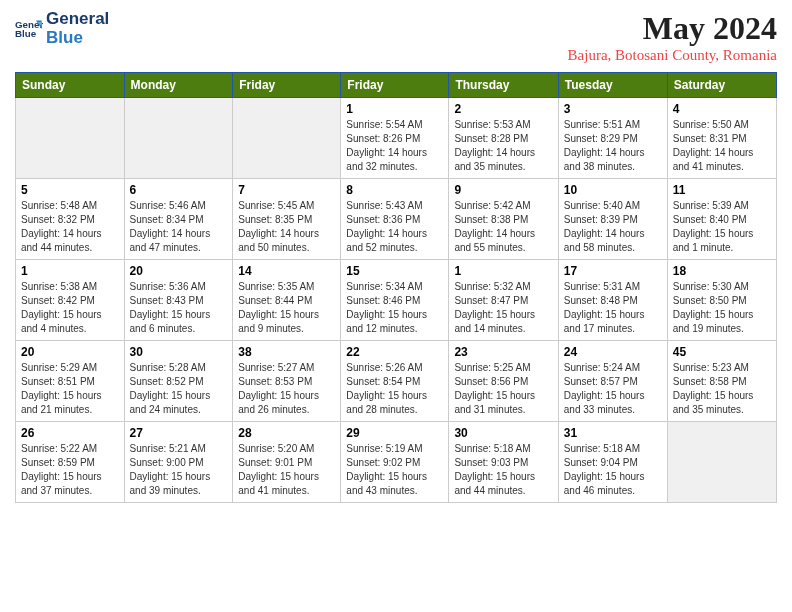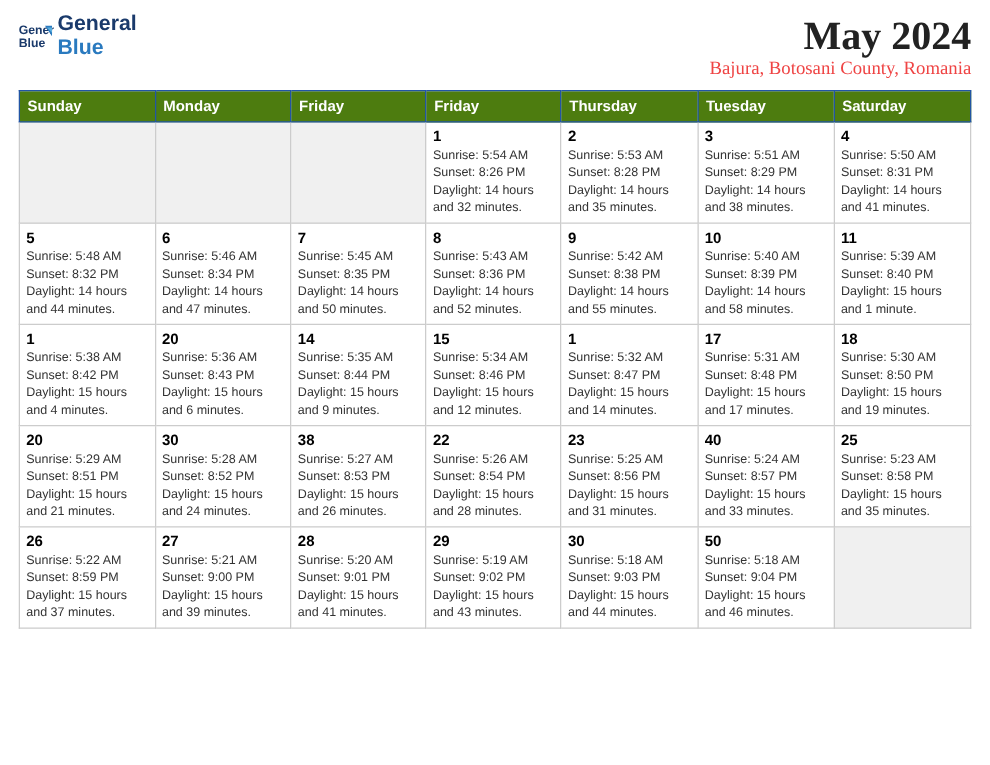--- a/index.html
+++ b/index.html
@@ -211,25 +211,25 @@
           </td>
           <td>
             <span class="day-num">22</span>
             <div class="day-info">Sunrise: 5:26 AM<br>Sunset: 8:54 PM<br>Daylight: 15 hours and 28 minutes.</div>
           </td>
           <td>
             <span class="day-num">23</span>
             <div class="day-info">Sunrise: 5:25 AM<br>Sunset: 8:56 PM<br>Daylight: 15 hours and 31 minutes.</div>
           </td>
           <td>
-            <span class="day-num">40</span>
+            <span class="day-num">24</span>
             <div class="day-info">Sunrise: 5:24 AM<br>Sunset: 8:57 PM<br>Daylight: 15 hours and 33 minutes.</div>
           </td>
           <td>
-            <span class="day-num">25</span>
+            <span class="day-num">45</span>
             <div class="day-info">Sunrise: 5:23 AM<br>Sunset: 8:58 PM<br>Daylight: 15 hours and 35 minutes.</div>
           </td>
         </tr>
         <tr>
           <td>
             <span class="day-num">26</span>
             <div class="day-info">Sunrise: 5:22 AM<br>Sunset: 8:59 PM<br>Daylight: 15 hours and 37 minutes.</div>
           </td>
           <td>
             <span class="day-num">27</span>
@@ -241,20 +241,20 @@
           </td>
           <td>
             <span class="day-num">29</span>
             <div class="day-info">Sunrise: 5:19 AM<br>Sunset: 9:02 PM<br>Daylight: 15 hours and 43 minutes.</div>
           </td>
           <td>
             <span class="day-num">30</span>
             <div class="day-info">Sunrise: 5:18 AM<br>Sunset: 9:03 PM<br>Daylight: 15 hours and 44 minutes.</div>
           </td>
           <td>
-            <span class="day-num">50</span>
+            <span class="day-num">31</span>
             <div class="day-info">Sunrise: 5:18 AM<br>Sunset: 9:04 PM<br>Daylight: 15 hours and 46 minutes.</div>
           </td>
           <td class="empty"></td>
         </tr>
       </tbody>
   </table>
 </div>
 
 </body></html>

